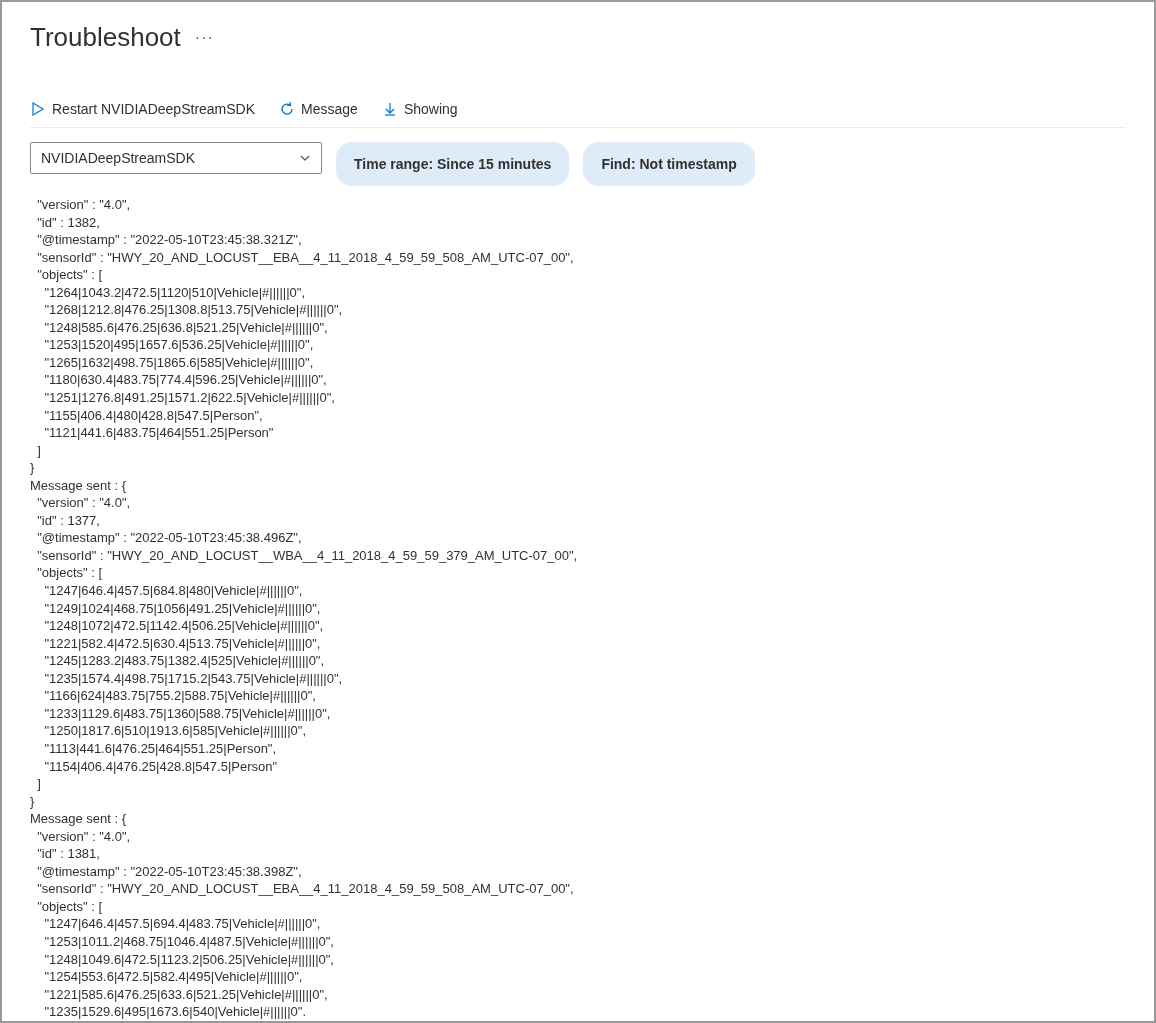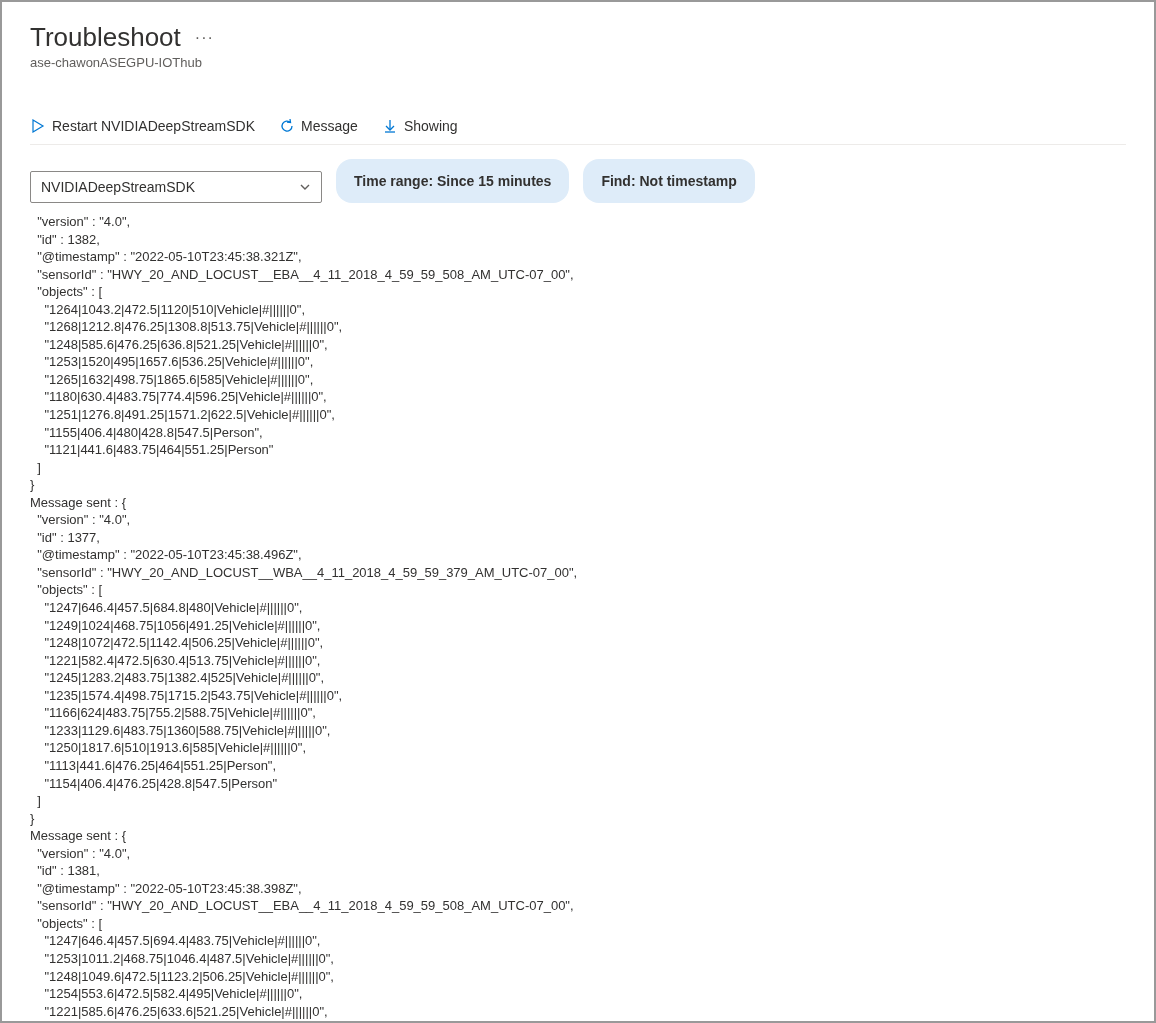--- a/index.html
+++ b/index.html
@@ -60,21 +60,21 @@
     .toolbar-btn .icon {
       color: #0078d4;
       width: 16px;
       height: 16px;
       display: inline-flex;
       align-items: center;
       justify-content: center;
     }
     .filter-row {
       display: flex;
-      align-items: flex-end;
+      align-items: flex-start;
       gap: 14px;
       margin-top: 14px;
     }
     .dropdown {
       width: 292px;
       height: 32px;
       border: 1px solid #8a8886;
       border-radius: 2px;
       display: flex;
       align-items: center;
@@ -114,21 +114,20 @@
   </style>
 </head>
 <body>
 
 <div class="frame">
 
   <div class="header-row">
     <h1 class="page-title">Troubleshoot</h1>
     <span class="more-icon">···</span>
   </div>
-  <div class="page-subtitle">ase-chawonASEGPU-IOThub</div>
 
   <div class="toolbar">
     <button class="toolbar-btn">
       <span class="icon">
         <svg width="14" height="14" viewBox="0 0 14 14">
             <polygon points="2,1 12,7 2,13" fill="none" stroke="#0078d4" stroke-width="1.2"></polygon>
           </svg>
       </span>
       <span>Restart NVIDIADeepStreamSDK</span>
     </button>

